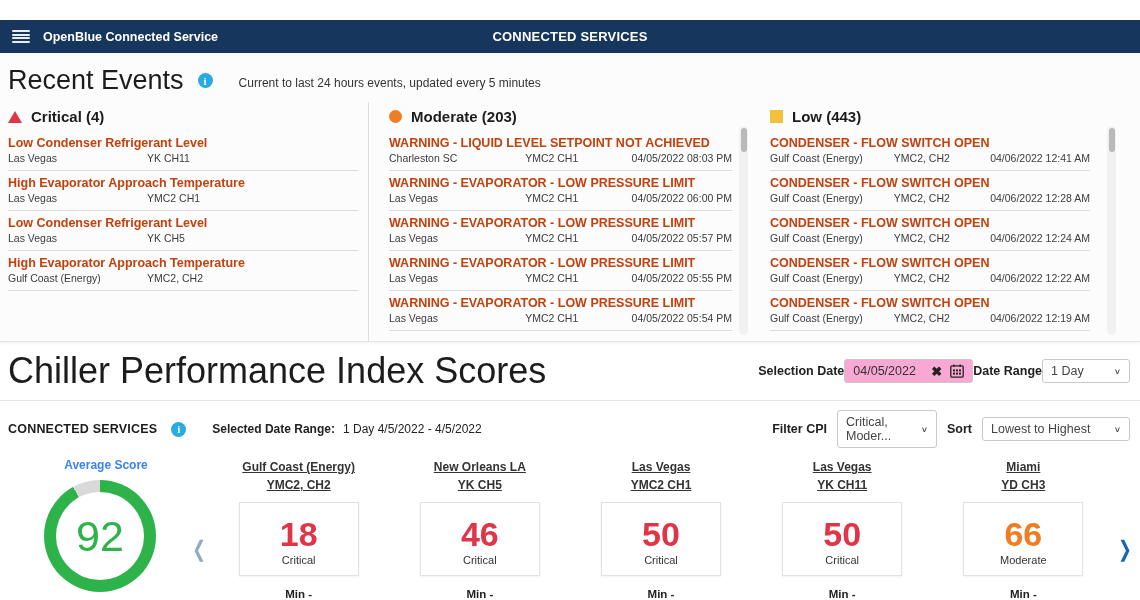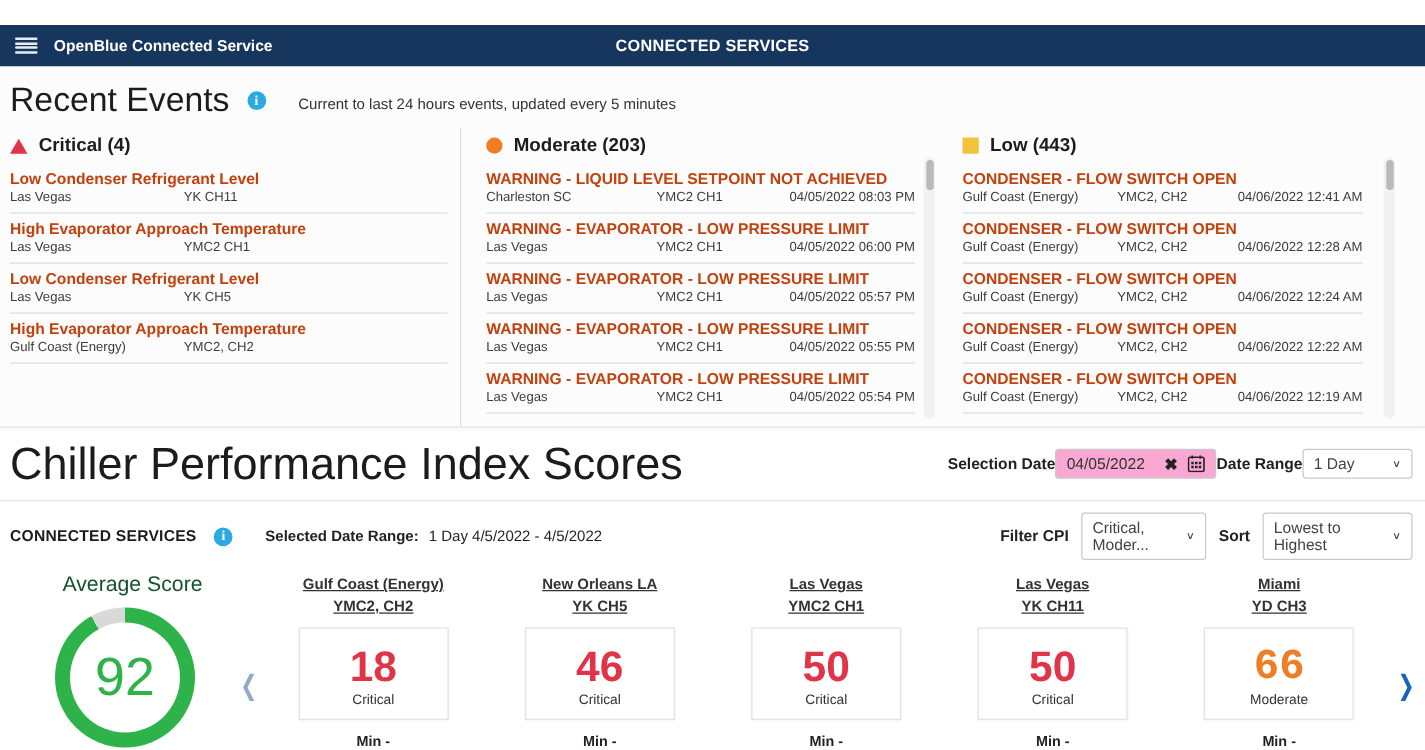--- a/index.html
+++ b/index.html
@@ -60,33 +60,33 @@
   .datebox { display:flex; align-items:center; gap:8px; border:1px solid #c9c9c9;
     border-radius:3px; background:#f9a8d4; padding:4px 8px; cursor:text; }
   .datebox .val { font-size:12.5px; color:#333; min-width:70px; }
   .xclear { font-size:13px; font-weight:bold; color:#222; cursor:pointer; line-height:1; }
   .selbox { display:flex; align-items:center; justify-content:space-between;
     border:1px solid #c9c9c9; border-radius:3px; background:#fff; padding:4px 8px;
     font-size:12.5px; color:#444; cursor:pointer; }
   .selbox .chev { font-size:10px; color:#444; margin-left:10px; transform:scaleY(.8); }
   .w-daterange { width:88px; }
   .w-filter { width:100px; }
-  .w-sort { width:120px; }
+  .w-sort { width:148px; }
 
   .cpi-subbar { display:flex; align-items:center; justify-content:space-between;
     padding:9px 10px 6px 8px; }
   .subbar-left { display:flex; align-items:center; }
   .cs-label { font-size:12.5px; font-weight:bold; color:#1c1c1c; letter-spacing:.2px; }
   .range-text { font-size:12px; color:#222; margin-left:26px; }
   .range-text b { margin-right:8px; }
   .subbar-right { display:flex; align-items:center; gap:10px; }
 
   .cpi-main { display:flex; align-items:flex-start; padding:2px 6px 0 10px; }
   .gauge-block { width:180px; text-align:center; }
-  .gauge-label { font-size:17px; font-weight:normal; color:#14532d; margin:2px 0 8px 12px; }
+  .gauge-label { font-size:12px; font-weight:bold; color:#3b82f6; margin:2px 0 8px 12px; }
   .donut { width:112px; height:112px; border-radius:50%; margin:0 auto; position:relative; }
   .donut-hole { position:absolute; inset:12px; background:#fff; border-radius:50%;
     display:flex; align-items:center; justify-content:center; }
   .donut-value { font-size:43px; font-weight:normal; color:#2eb34a; }
   .car-chev { font-size:30px; font-weight:bold; margin-top:78px; cursor:pointer;
     line-height:1; user-select:none; font-family:"DejaVu Sans Mono",monospace; transform:scaleX(.75); }
   .chev-left { color:#93a9c9; }
   .chev-right { color:#1566b7; margin-left:2px; }
   .cards { flex:1; display:flex; justify-content:space-around; padding-top:2px; }
   .card-slot { width:150px; text-align:center; }
@@ -385,21 +385,21 @@
             <div>Min -</div>
             <div>Max -</div>
           </div>
         </div>
         <div class="card-slot">
           <div class="card-link">
             <div>Miami</div>
             <div>YD CH3</div>
           </div>
           <div class="card-box">
-            <div class="card-score" style="color: rgb(238, 125, 35); font-family: Liberation Mono, monospace;">66</div>
+            <div class="card-score" style="color: rgb(238, 125, 35);">66</div>
             <div class="card-sev">Moderate</div>
           </div>
           <div class="card-minmax">
             <div>Min -</div>
             <div>Max -</div>
           </div>
         </div>
       </div>
     <span class="car-chev chev-right">❯</span>
   </div>

